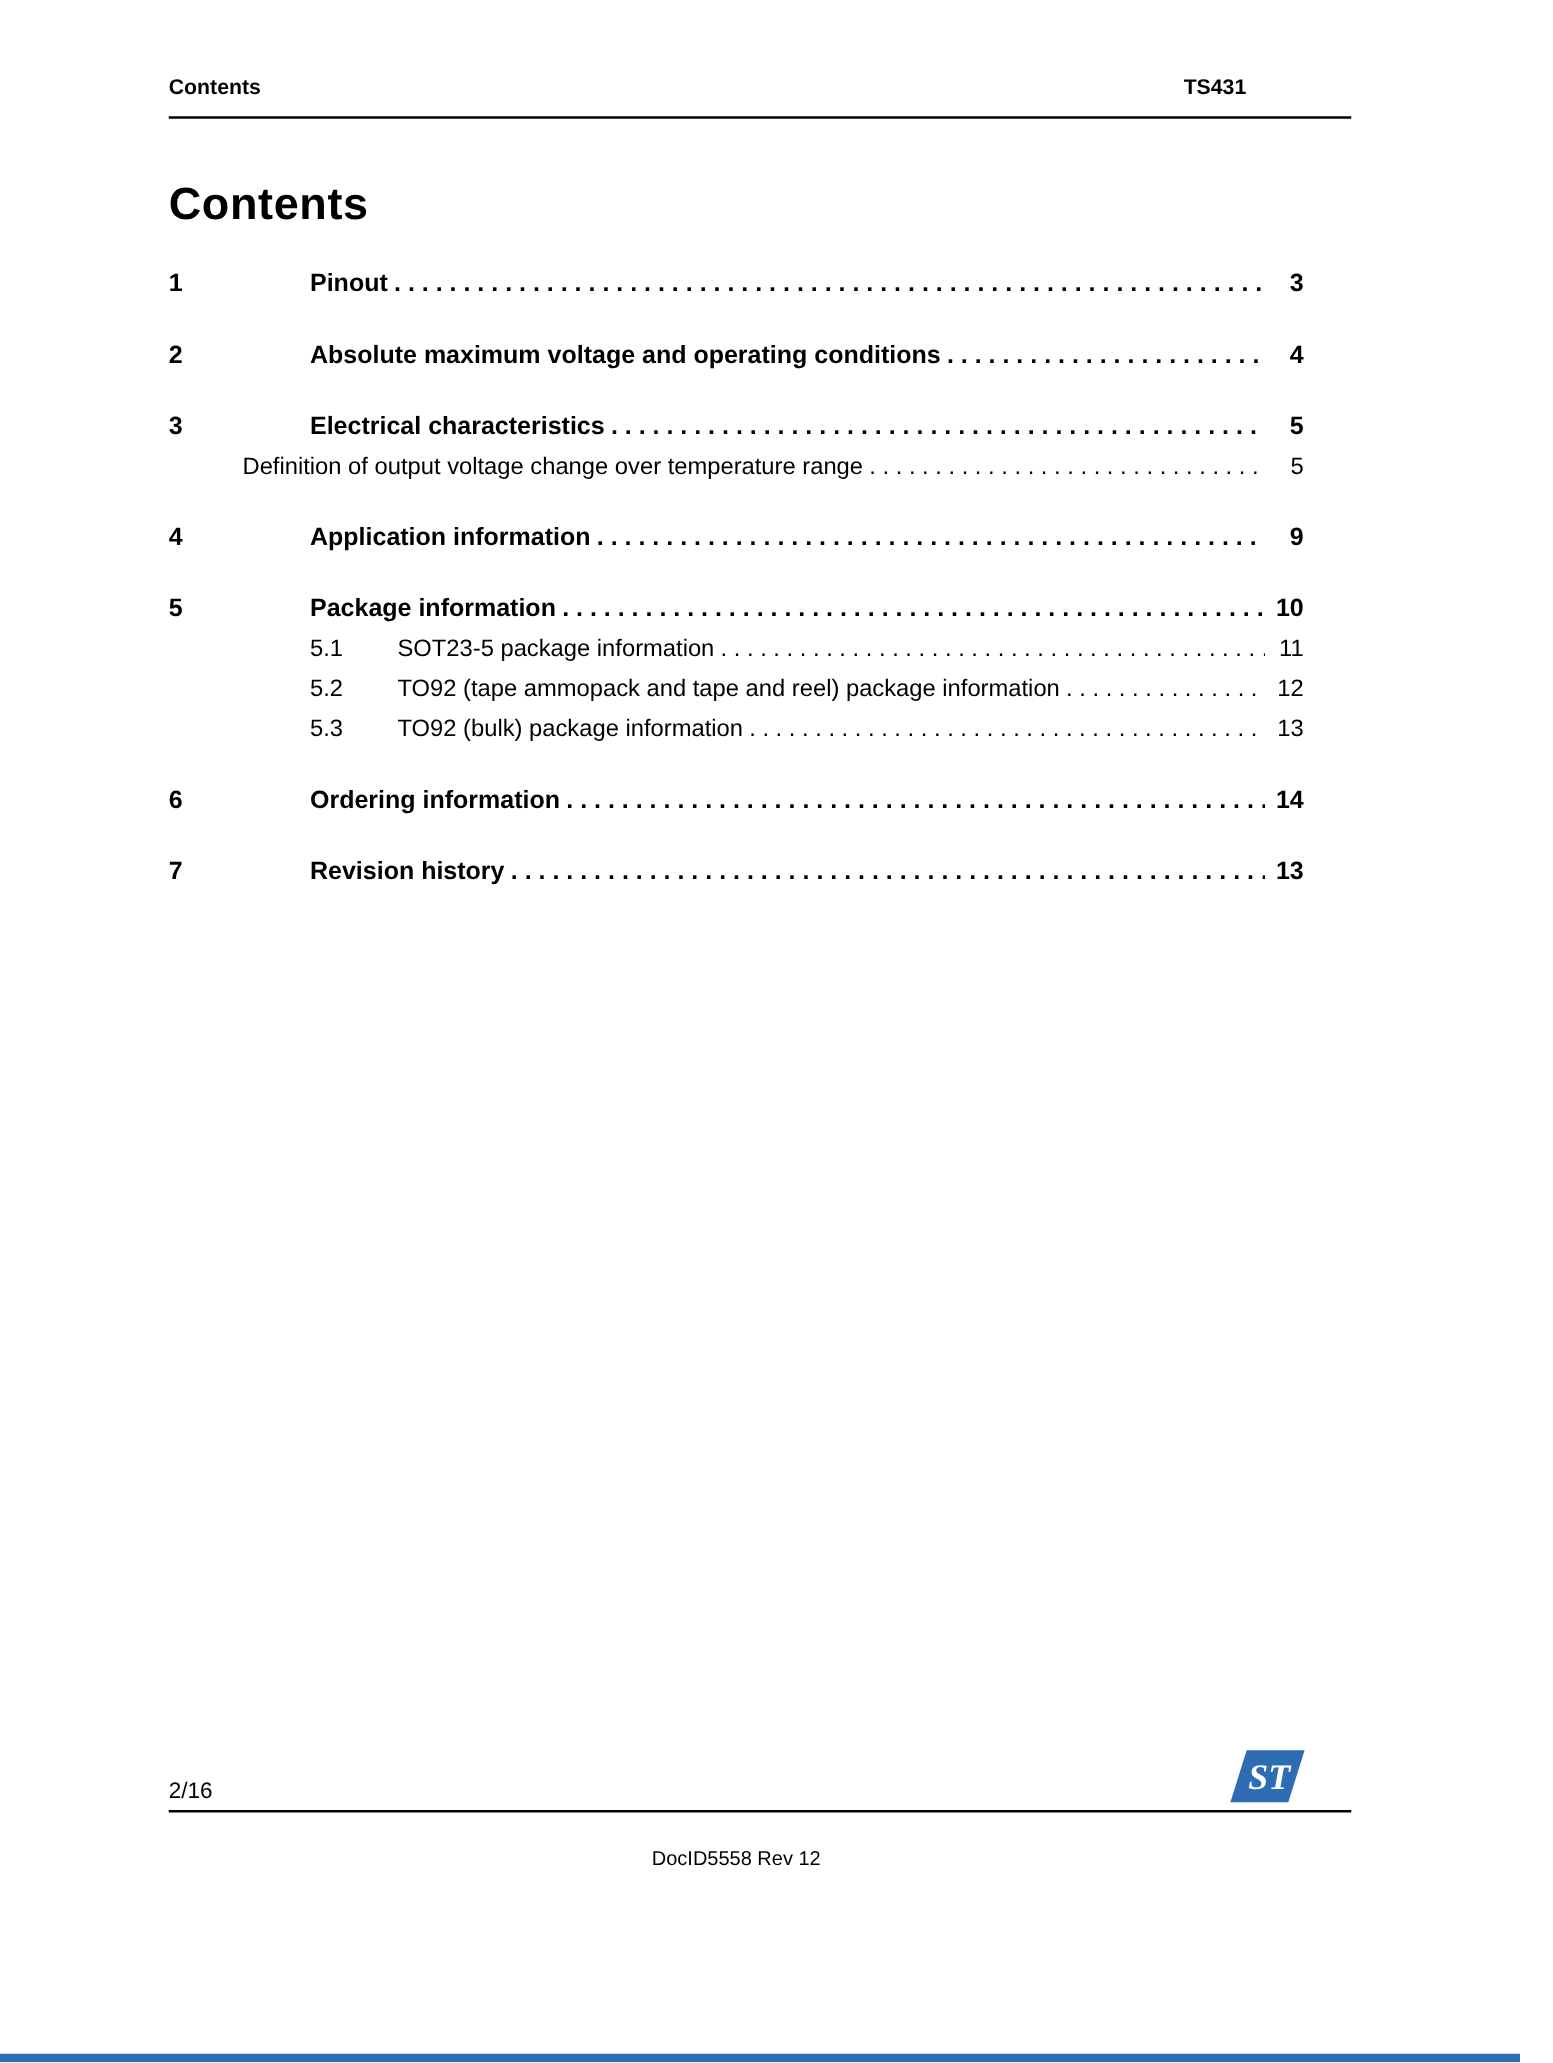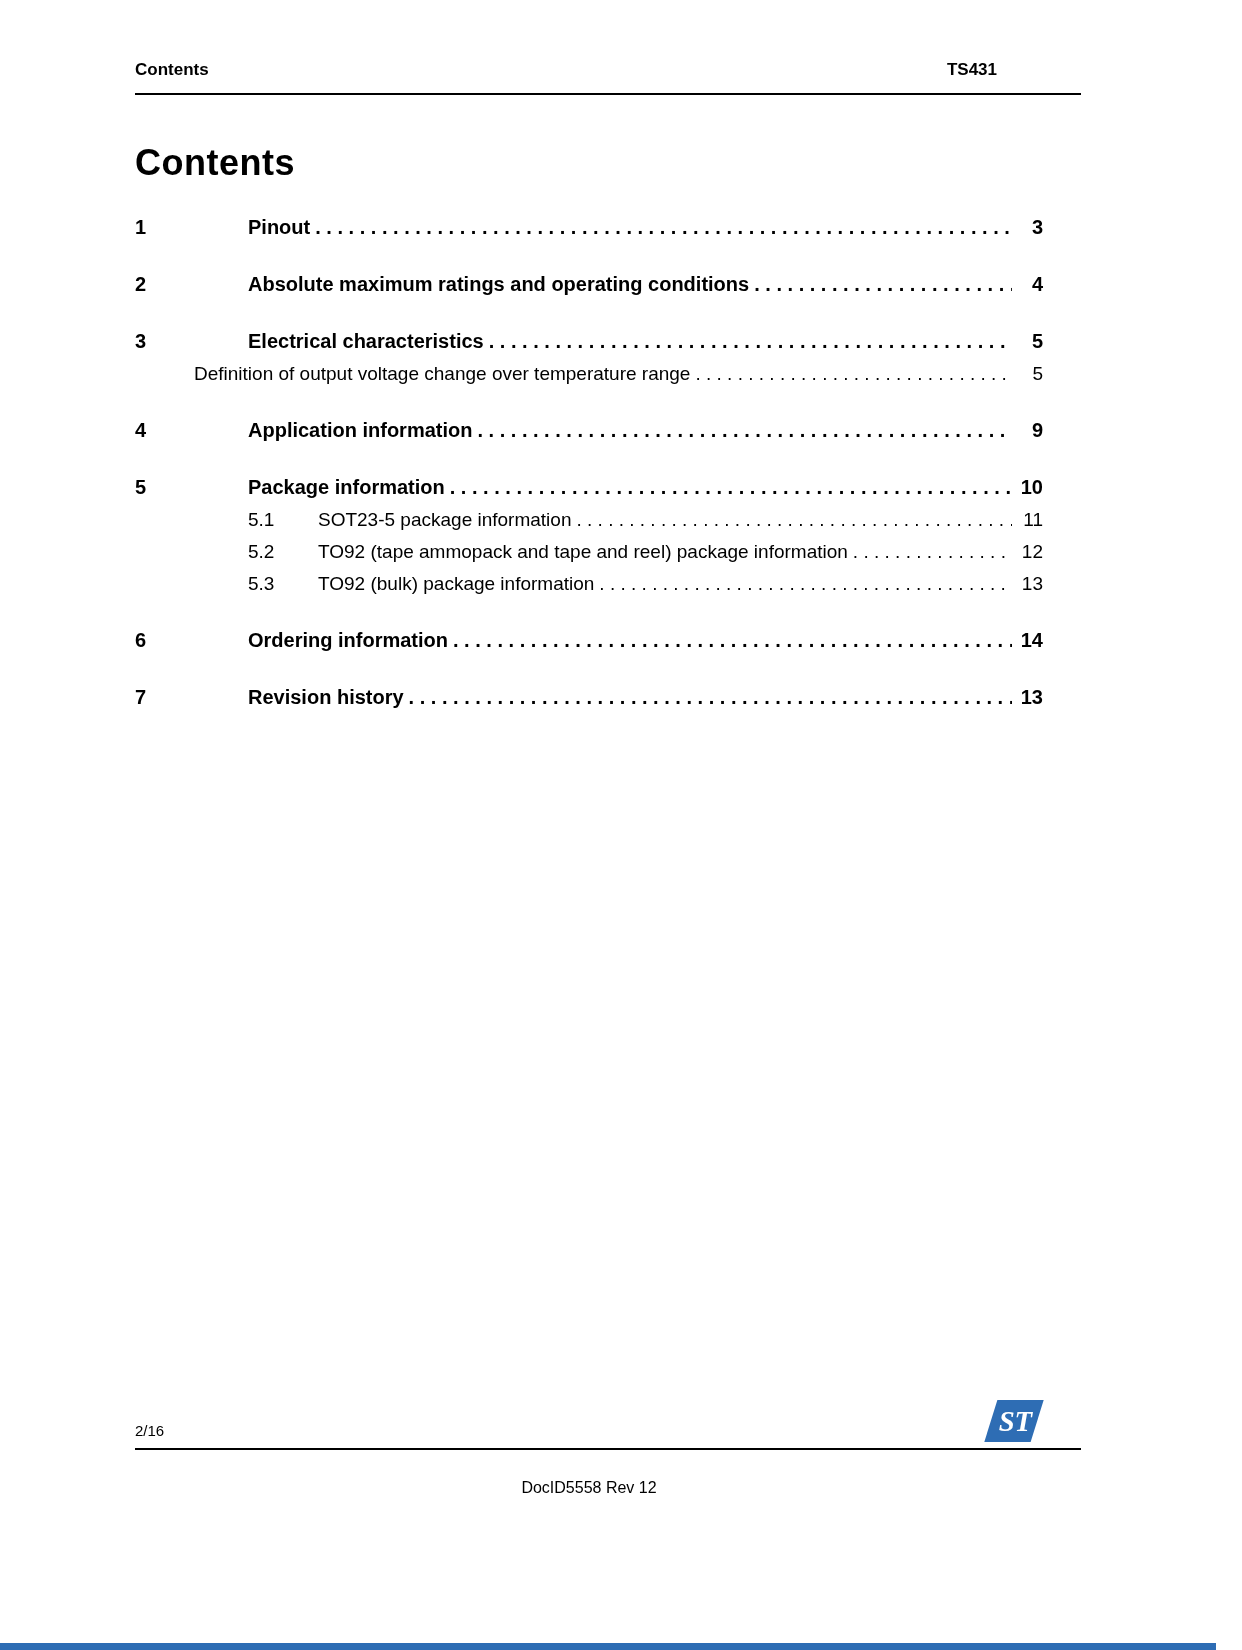--- a/index.html
+++ b/index.html
@@ -36,21 +36,21 @@
   .num{flex:none;width:113px;}
   .row.sub .num{width:70px;margin-left:113px;}
   .row.subplain .label{margin-left:59px;}
   .label{flex:none;white-space:nowrap;}
   .leader{flex:1 1 auto;overflow:hidden;white-space:nowrap;margin:0 5px;}
   .leader::after{content:". . . . . . . . . . . . . . . . . . . . . . . . . . . . . . . . . . . . . . . . . . . . . . . . . . . . . . . . . . . . . . . . . . . . . . . . . . . . . . . . . . . . . . . . . . . . . . . . . . ";}
   .pagenum{flex:none;min-width:26px;text-align:right;}
 
   
   .footer-line{position:absolute;left:135px;right:135px;top:1448px;height:0;border-top:2px solid #000;}
-  .footer-page{position:absolute;left:135px;top:1422px;font-size:15px;}
+  .footer-page{position:absolute;left:135px;top:1422px;font-size:18px;}
   .footer-doc{position:absolute;left:135px;width:908px;top:1479px;text-align:center;font-size:16px;}
   .footer-logo{position:absolute;left:983px;top:1398px;width:62px;height:46px;color:var(--logo_blue);}
   .footer-logo svg{display:block;width:100%;height:100%;}
 
   
   .bottom-bar{position:absolute;left:0;right:0;bottom:0;height:7px;background:var(--bottom_bar);}
 </style>
 </head>
 <body>
 
@@ -67,21 +67,21 @@
 
     <div class="row main first">
       <span class="num">1</span>
       <span class="label">Pinout</span>
       <span class="leader"></span>
       <span class="pagenum">3</span>
     </div>
 
     <div class="row main">
       <span class="num">2</span>
-      <span class="label">Absolute maximum ratings and operating conditions</span>
+      <span class="label">Absolute maximum voltage and operating conditions</span>
       <span class="leader"></span>
       <span class="pagenum">4</span>
     </div>
 
     <div class="row main">
       <span class="num">3</span>
       <span class="label">Electrical characteristics</span>
       <span class="leader"></span>
       <span class="pagenum">5</span>
     </div>

